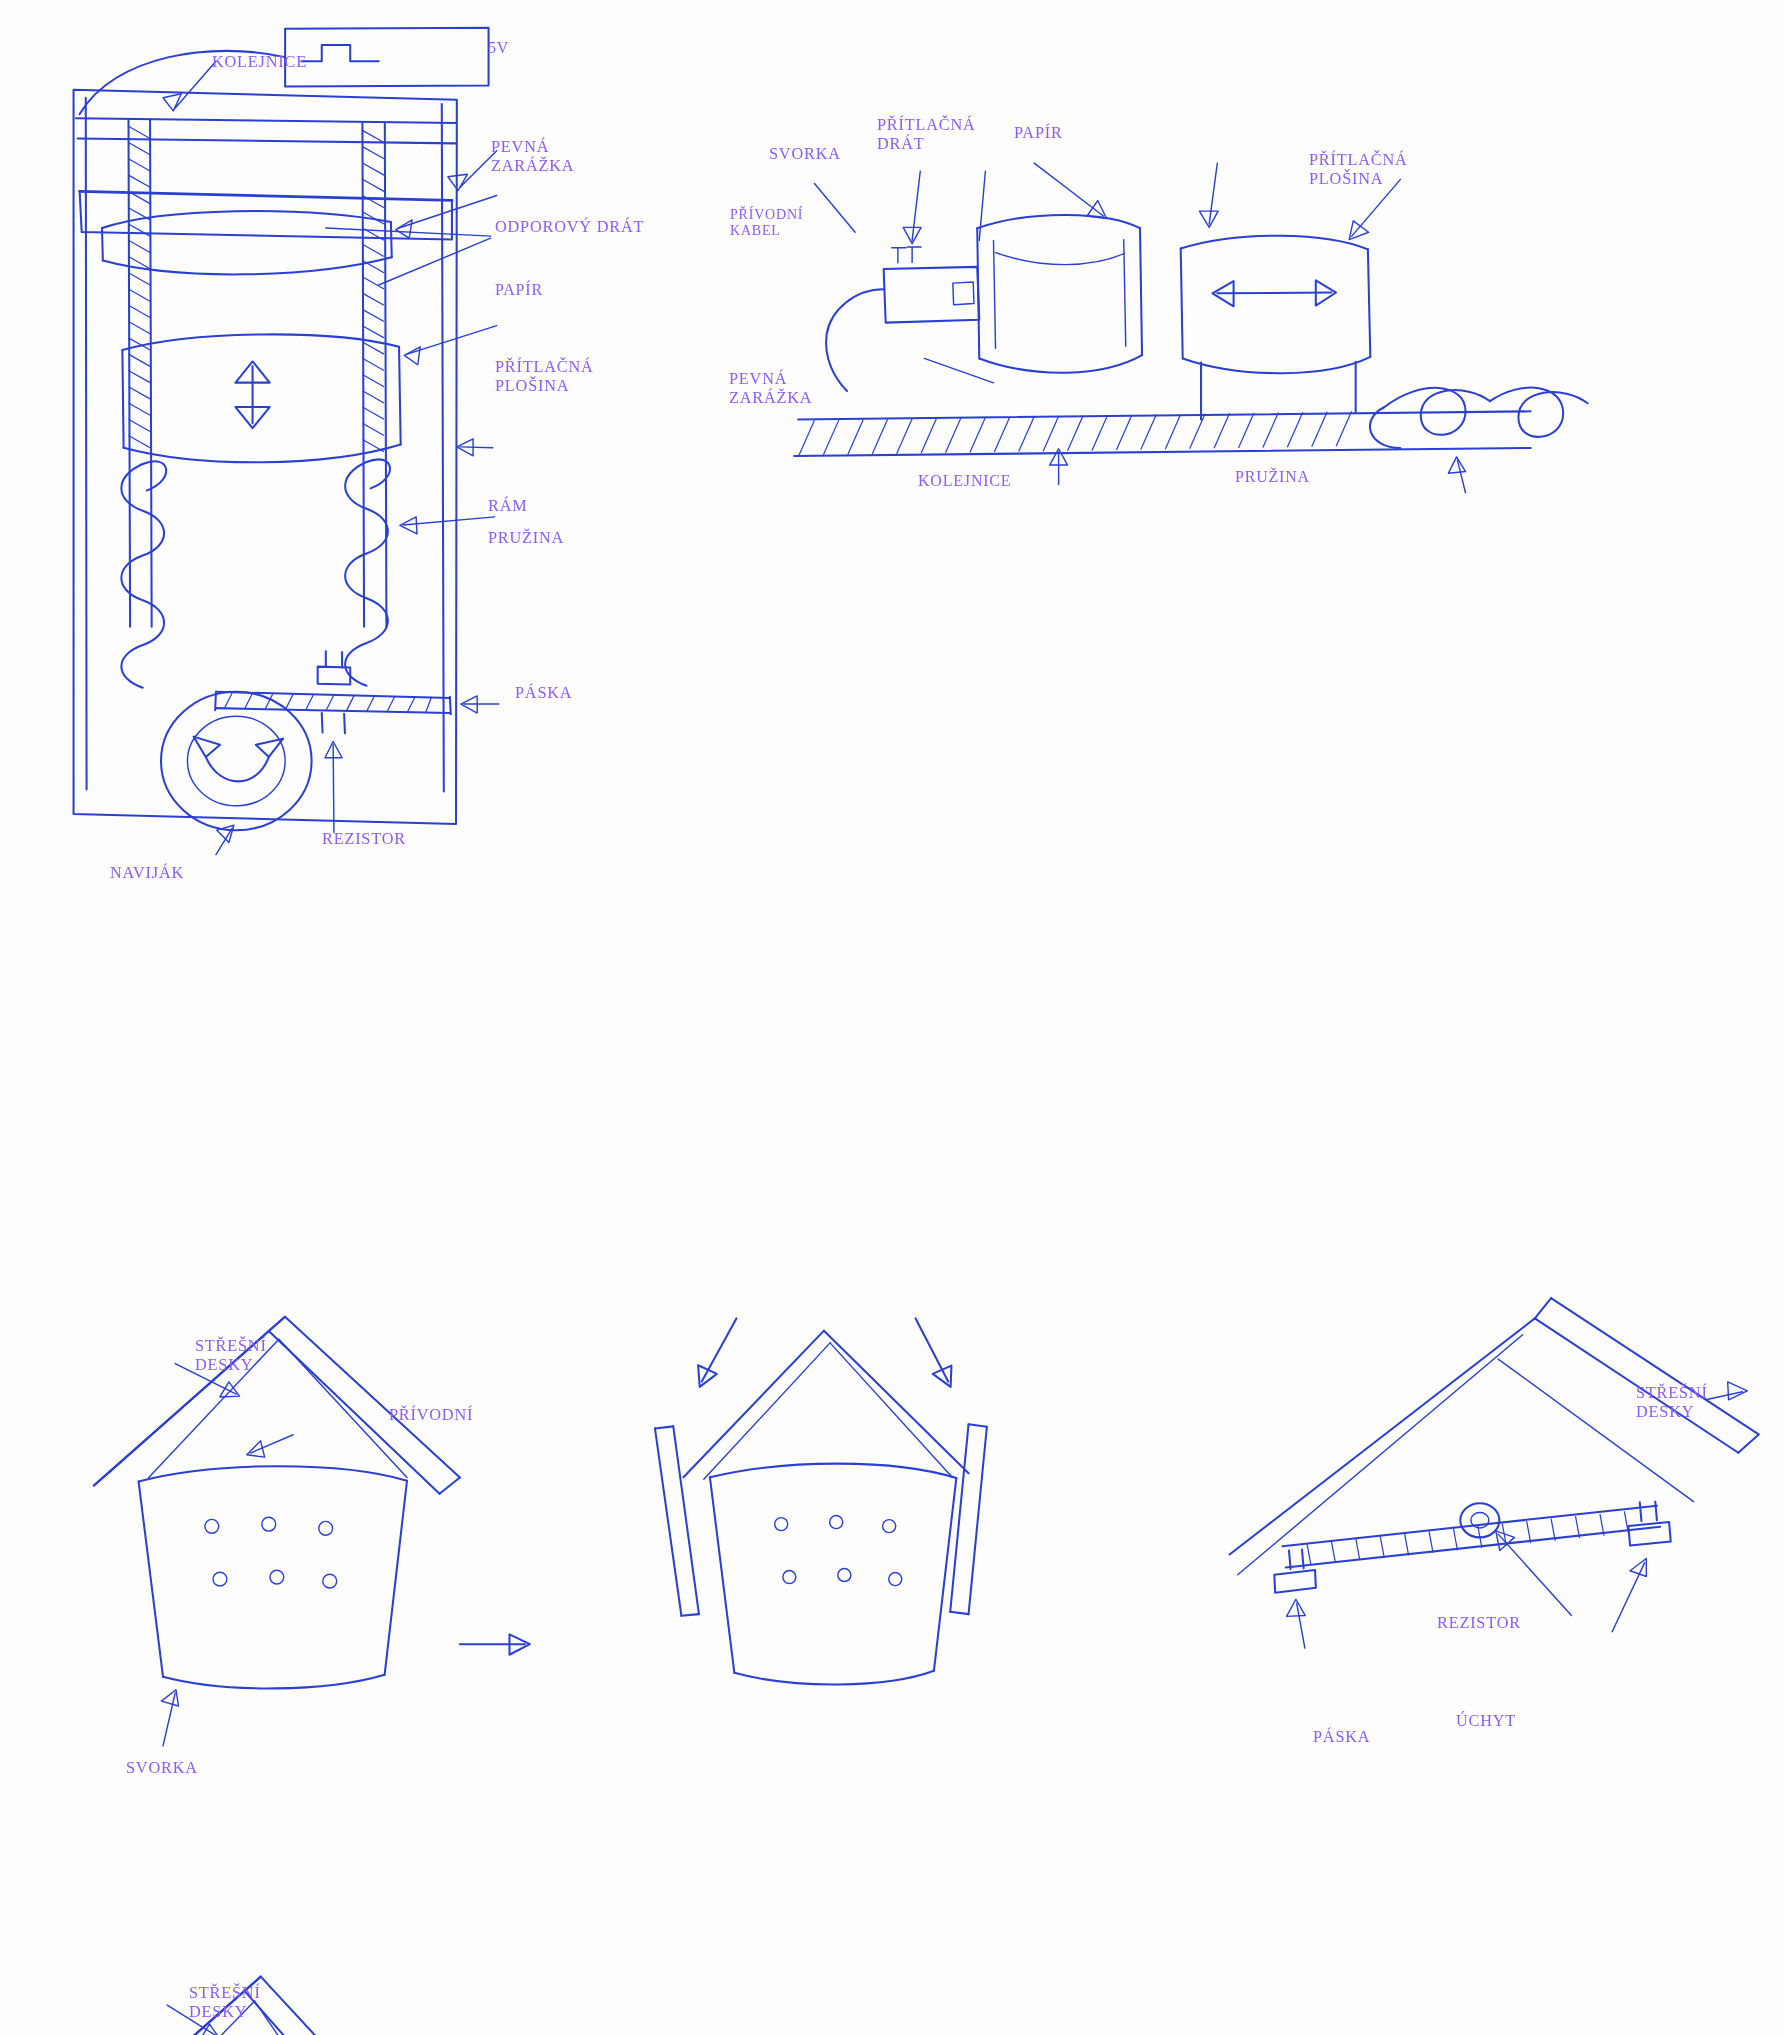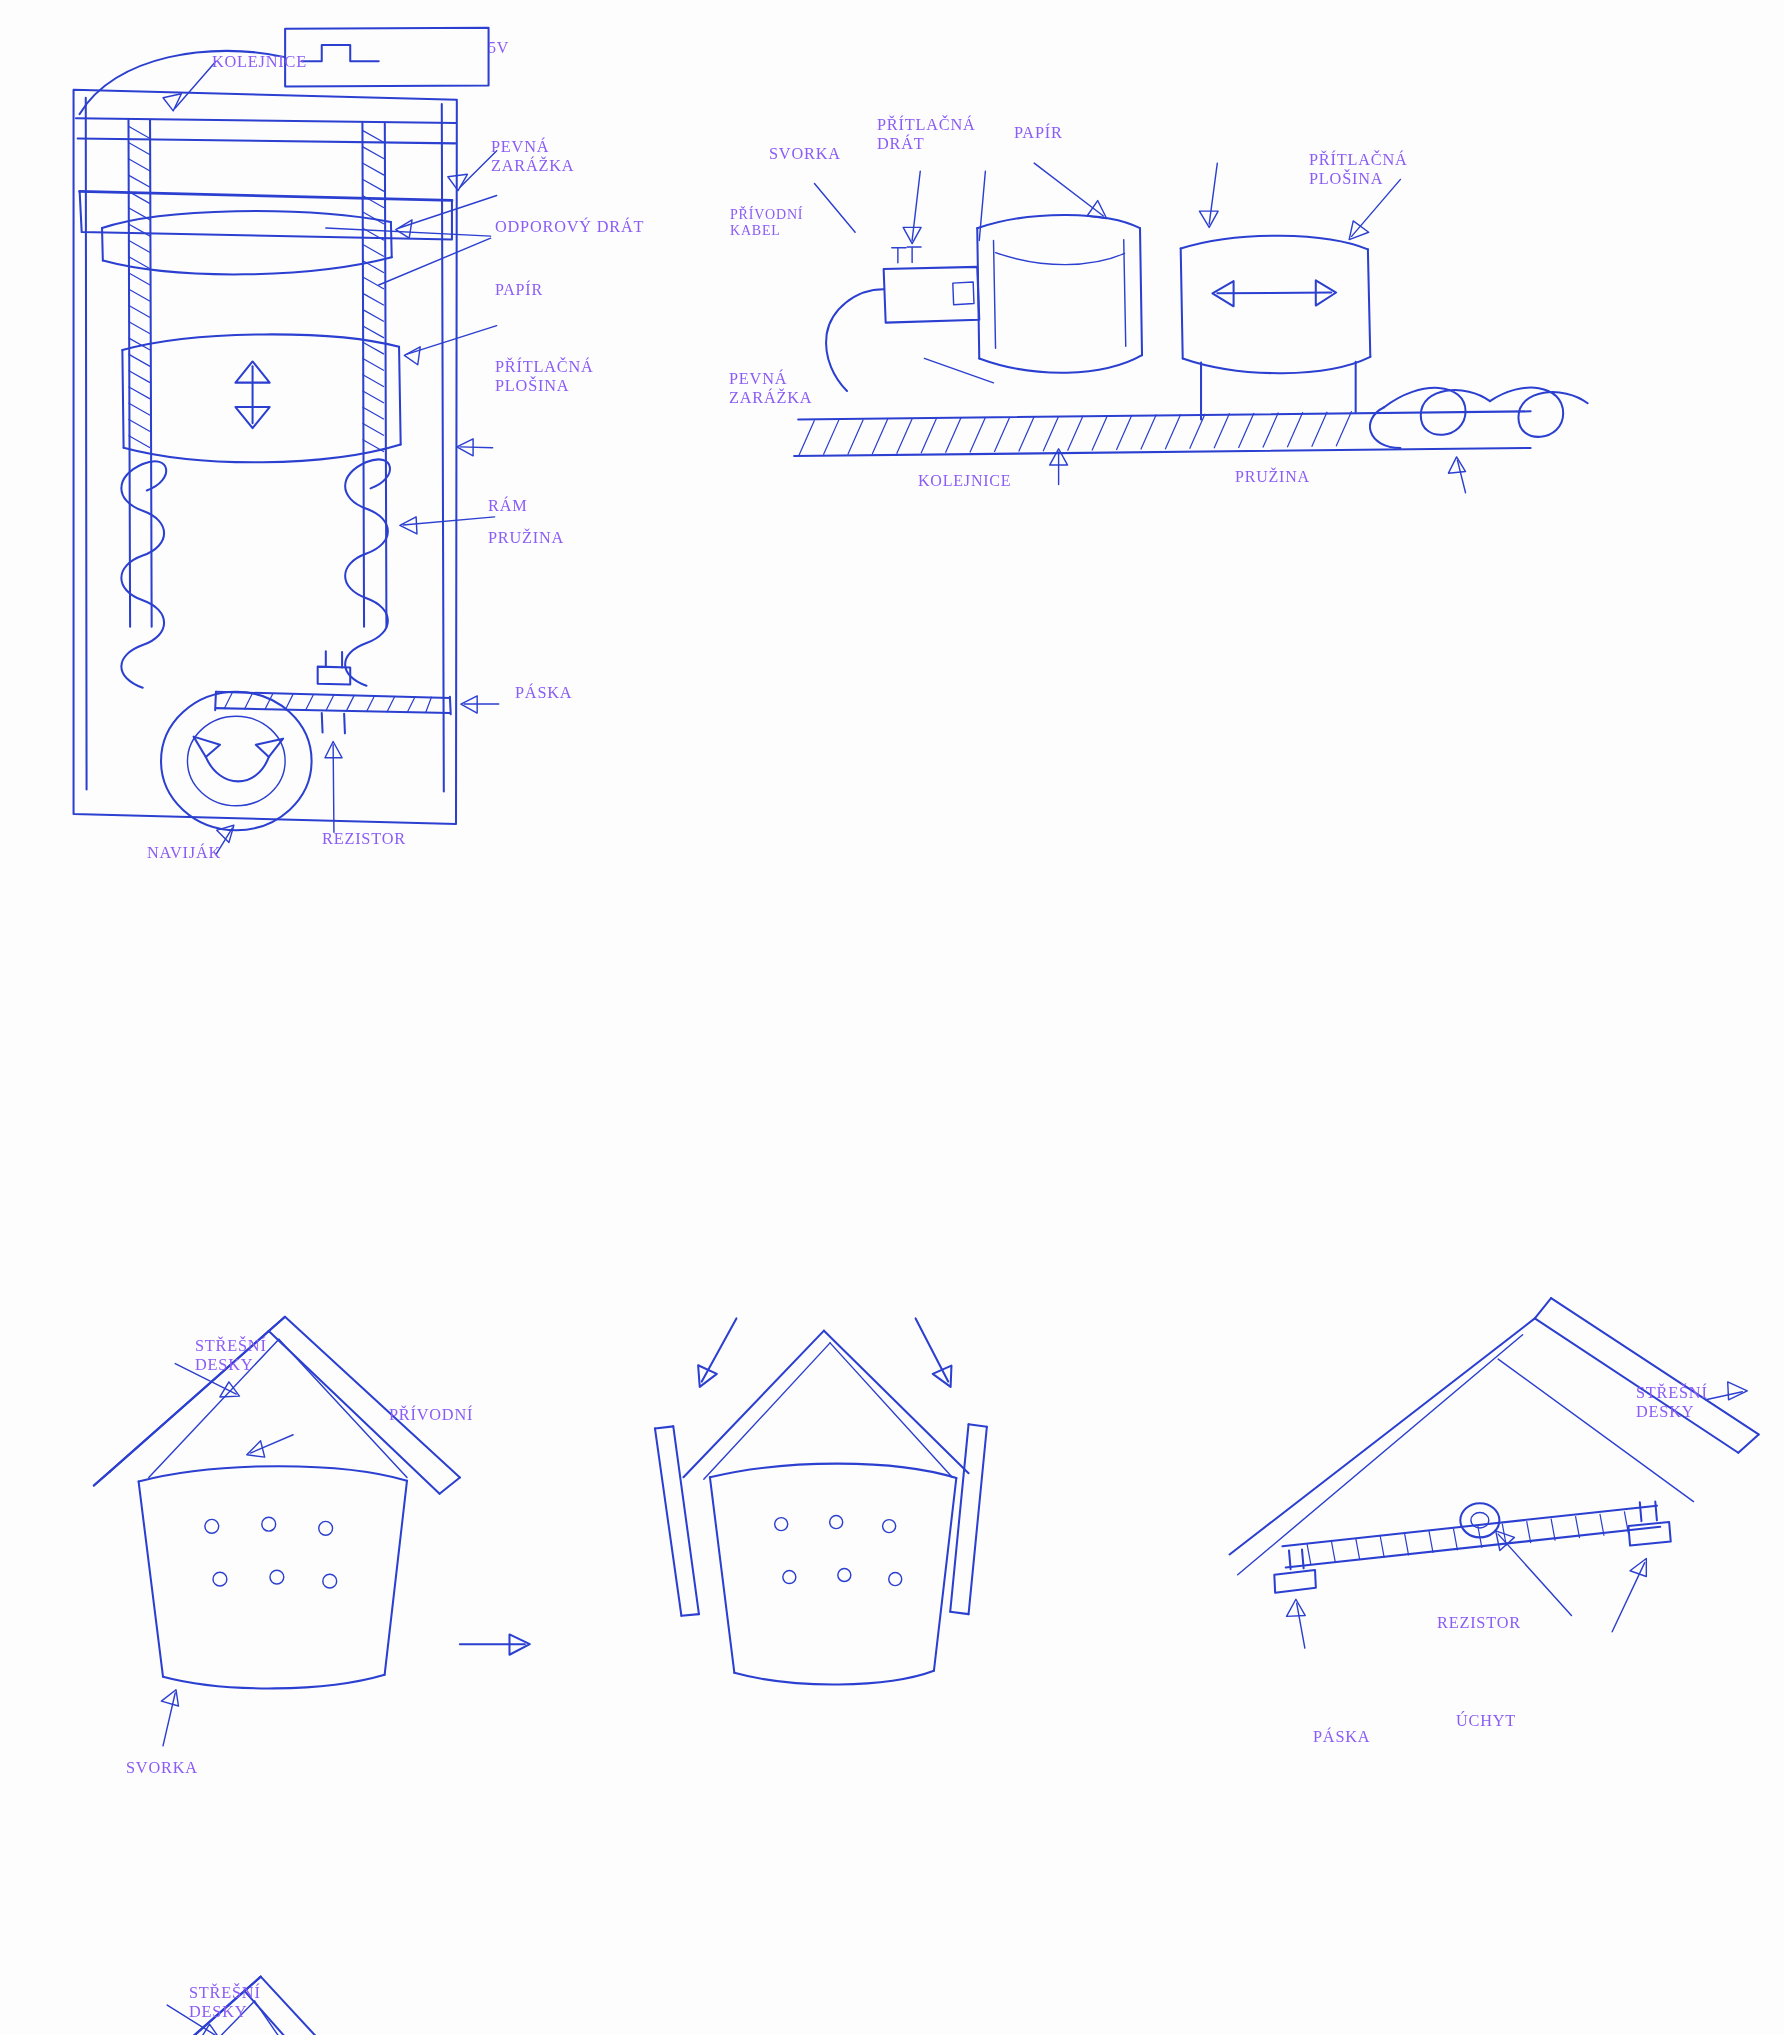--- a/index.html
+++ b/index.html
@@ -136,21 +136,21 @@
   <div class="ink lbl big" style="left:488px;top:39px;">5V</div>
   <div class="ink lbl" style="left:491px;top:138px;">PEVNÁ
 ZARÁŽKA</div>
   <div class="ink lbl" style="left:495px;top:218px;">ODPOROVÝ DRÁT</div>
   <div class="ink lbl big" style="left:495px;top:281px;">PAPÍR</div>
   <div class="ink lbl" style="left:495px;top:358px;">PŘÍTLAČNÁ
 PLOŠINA</div>
   <div class="ink lbl" style="left:488px;top:497px;">RÁM</div>
   <div class="ink lbl" style="left:488px;top:529px;">PRUŽINA</div>
   <div class="ink lbl" style="left:515px;top:684px;">PÁSKA</div>
-  <div class="ink lbl" style="left:110px;top:844px;margin-left:37px;">NAVIJÁK</div>
+  <div class="ink lbl" style="left:110px;top:864px;">NAVIJÁK</div>
   <div class="ink lbl" style="left:322px;top:830px;">REZISTOR</div>
 
   <svg width="896" height="529" style="left:692px;top:98px;" viewBox="0 0 2200 1300">
 
     <path class="stroke" d="M260,790 L2060,770"></path>
     <path class="stroke" d="M250,880 L2060,860"></path>
     <g class="hatch">
       <path d="M300,792 L262,878 M360,791 L322,877 M420,790 L382,876 M480,789 L442,875 M540,788 L502,874 M600,787 L562,873 M660,786 L622,872 M720,785 L682,871 M780,784 L742,870 M840,783 L802,869 M900,782 L862,868 M960,781 L922,867 M1020,780 L982,866 M1080,779 L1042,865 M1140,778 L1102,864 M1200,777 L1162,863 M1260,776 L1222,862 M1320,775 L1282,861 M1380,774 L1342,860 M1440,773 L1402,859 M1500,772 L1462,858 M1560,771 L1522,857 M1620,770 L1582,856"></path>
     </g>
 

